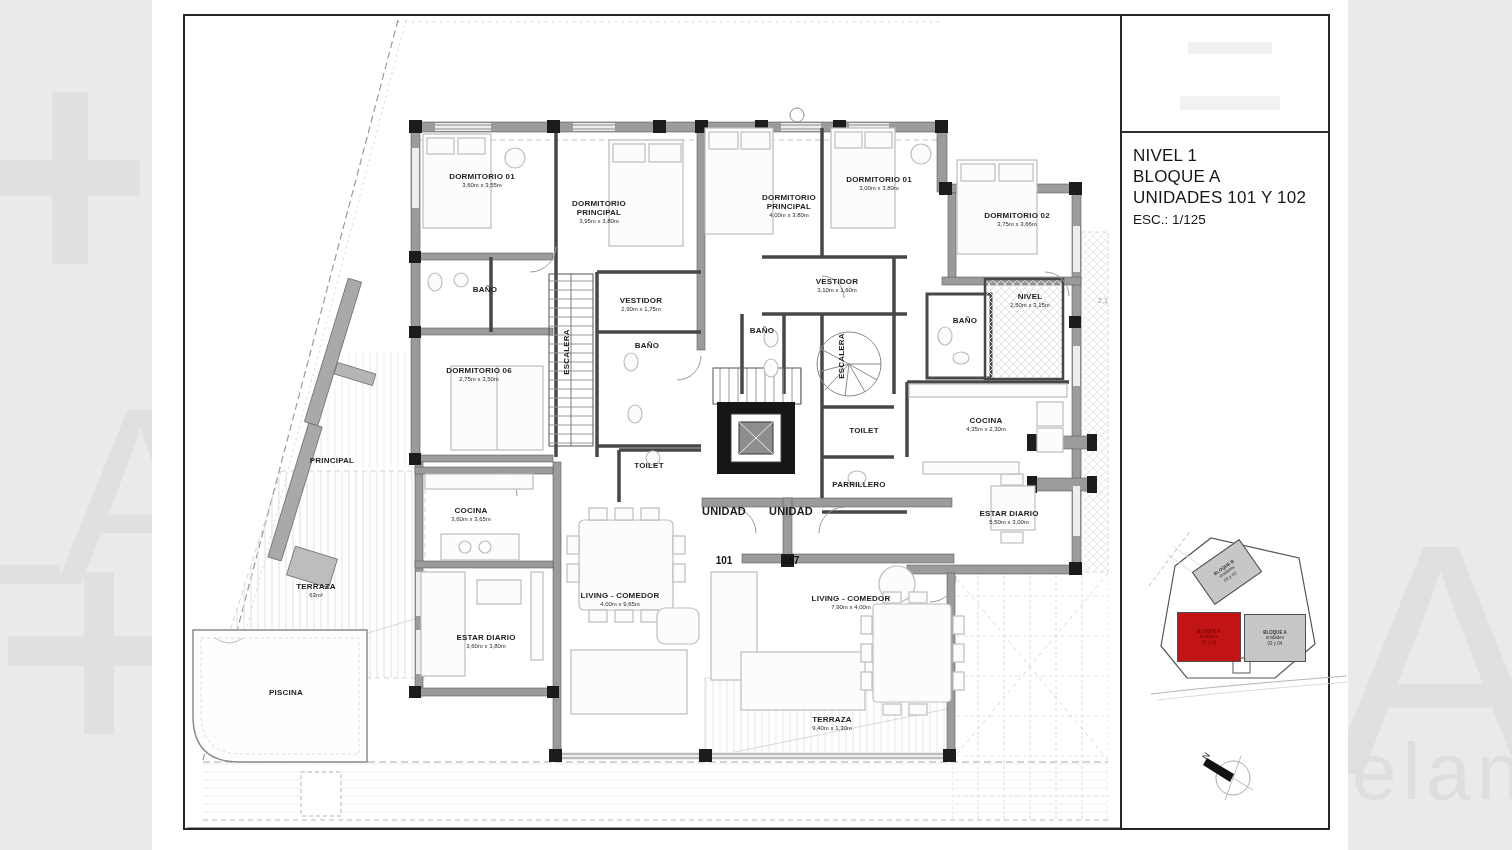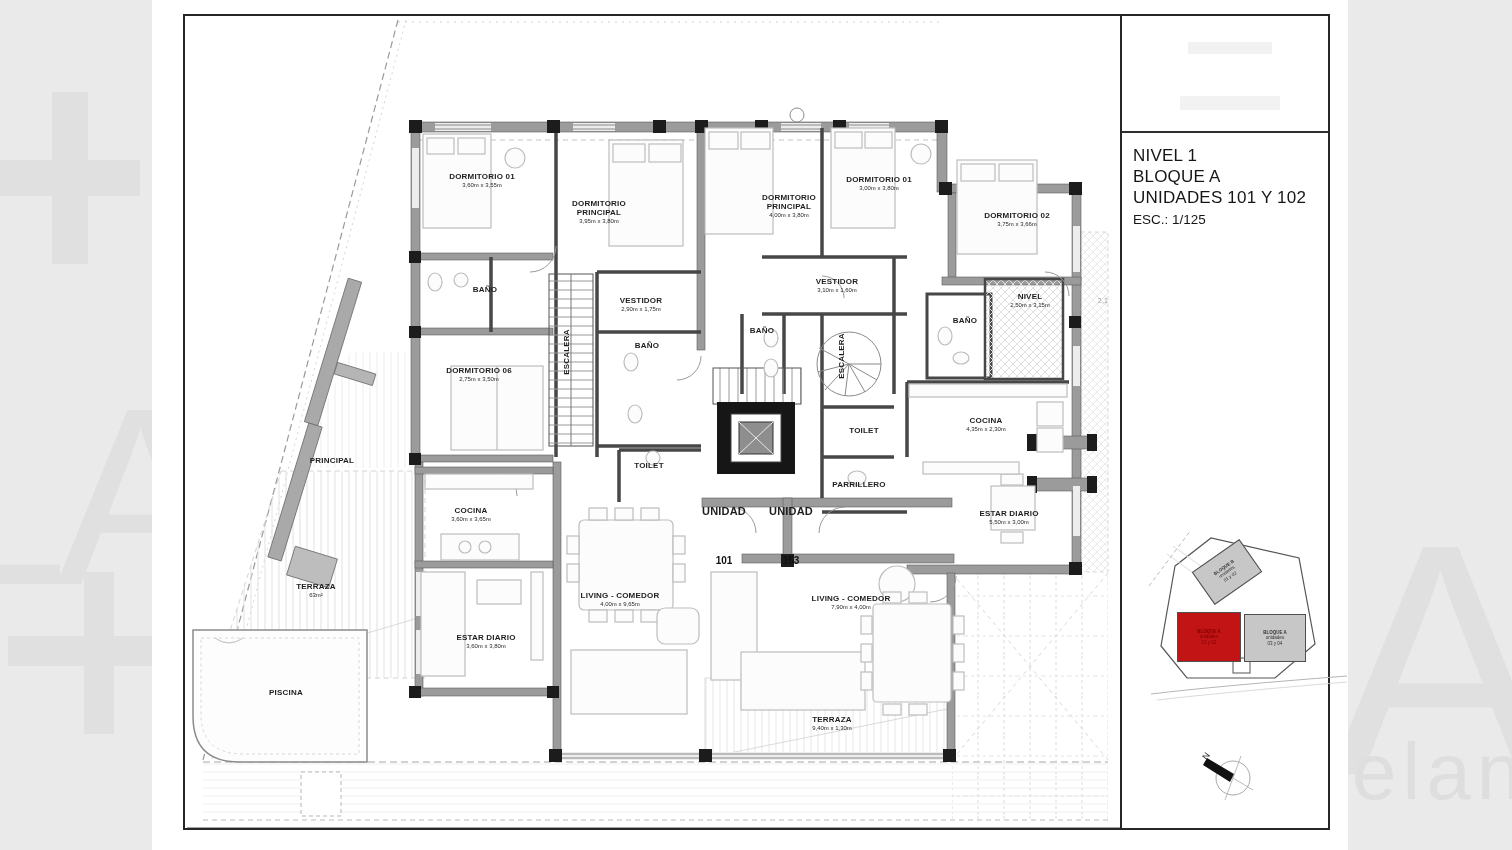--- a/index.html
+++ b/index.html
@@ -453,21 +453,21 @@
       <div class="room" style="left: 647px; top: 707px;">
     <span class="room-name">TERRAZA</span>
     <span class="room-dims">9,40m x 1,30m</span>
   </div>
       <div class="room unit" style="left: 539px; top: 519px;">
     <span class="room-name">UNIDAD</span>
     <span class="room-dims">101</span>
   </div>
       <div class="room unit" style="left: 606px; top: 519px;">
     <span class="room-name">UNIDAD</span>
-    <span class="room-dims">153</span>
+    <span class="room-dims">187</span>
   </div>
       <div class="room faint" style="left: 918px; top: 284px;">
     <span class="room-name">2,1</span>
 
   </div>
     </div>
 
   <div id="divider"></div>
 
   <div id="titleblock">

